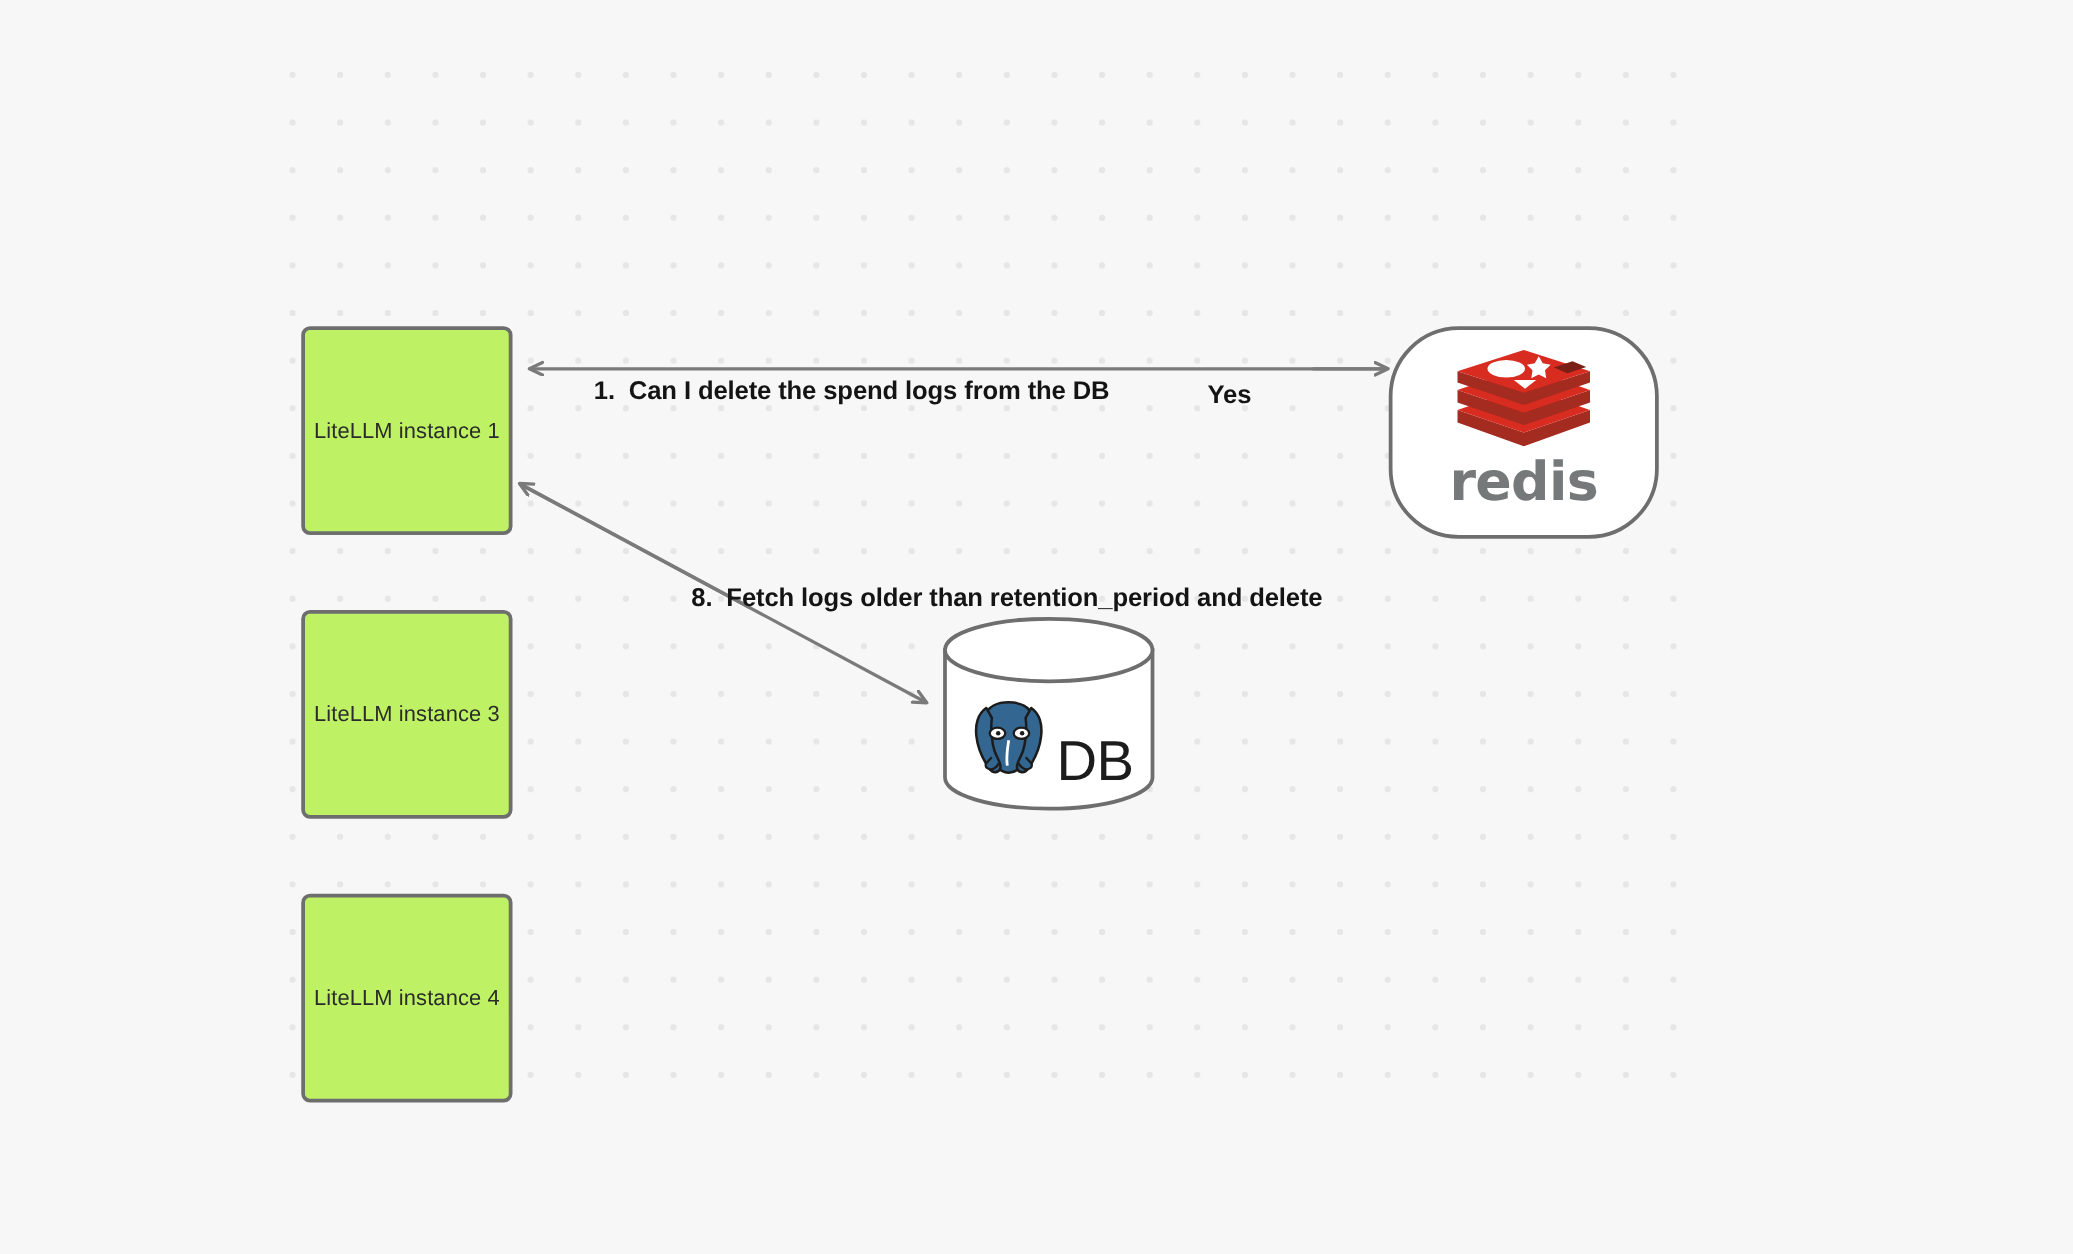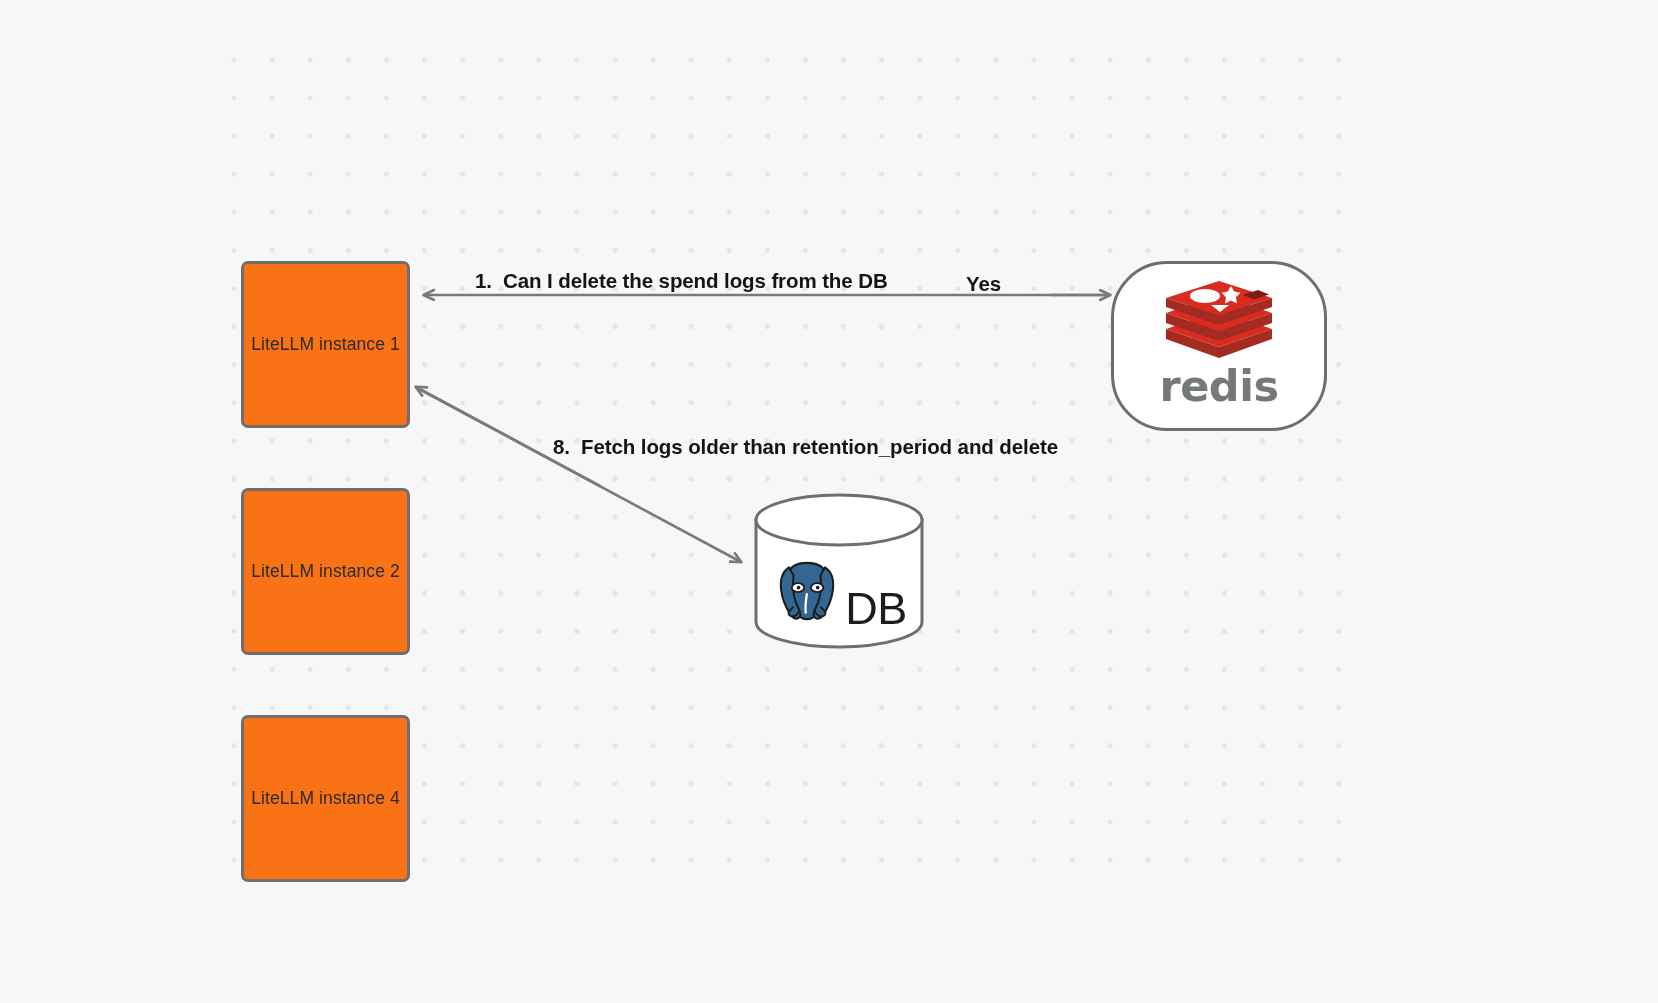--- a/index.html
+++ b/index.html
@@ -31,21 +31,21 @@
     width: 1140px;
     height: 840px;
     background-image: radial-gradient(circle, #e6e6e6 2.6px, rgba(0,0,0,0) 2.8px);
     background-size: 38.1px 38.1px;
     background-position: 5px 24px;
   }
 
   
   .node-box {
     position: absolute;
-    background: #f97316;
+    background: #bef264;
     border: 3px solid #6e6e6e;
     border-radius: 7px;
     box-sizing: border-box;
     display: flex;
     align-items: center;
     justify-content: center;
   }
   .node-box-label {
     font-size: 17.5px;
     color: #2b2b2b;
@@ -132,20 +132,21 @@
 
   
   .edge-label {
     position: absolute;
     font-family: "Liberation Sans", sans-serif;
     font-weight: bold;
     font-size: 20.5px;
     color: #141414;
     white-space: pre;
     letter-spacing: -0.1px;
+    margin-top: 32px;
   }
   #edge-label-1 { left: 475px; top: 269px; }
   #edge-label-yes { left: 966px; top: 272px; }
   #edge-label-2 { left: 553px; top: 435px; }
 </style>
 </head>
 <body>
 
 <div id="canvas">
 
@@ -174,21 +175,21 @@
       <line x1="419" y1="389" x2="741" y2="562" stroke="#7a7a7a" stroke-width="2.6" marker-end="url(#arrow-open-3)"></line>
       <line x1="600" y1="486" x2="416" y2="387" stroke="#7a7a7a" stroke-width="2.6" marker-end="url(#arrow-open-3)"></line>
     </g>
   </svg>
 
   <div class="node-box" id="node-instance-1">
     <span class="node-box-label">LiteLLM instance 1</span>
   </div>
 
   <div class="node-box" id="node-instance-2">
-    <span class="node-box-label">LiteLLM instance 2</span>
+    <span class="node-box-label">LiteLLM instance 3</span>
   </div>
 
   <div class="node-box" id="node-instance-3">
     <span class="node-box-label">LiteLLM instance 4</span>
   </div>
 
   <div id="node-redis">
     <div id="redis-logo-wrap">
       <span>
         <svg width="116" height="78" viewBox="0 0 116 78" xmlns="http://www.w3.org/2000/svg">

